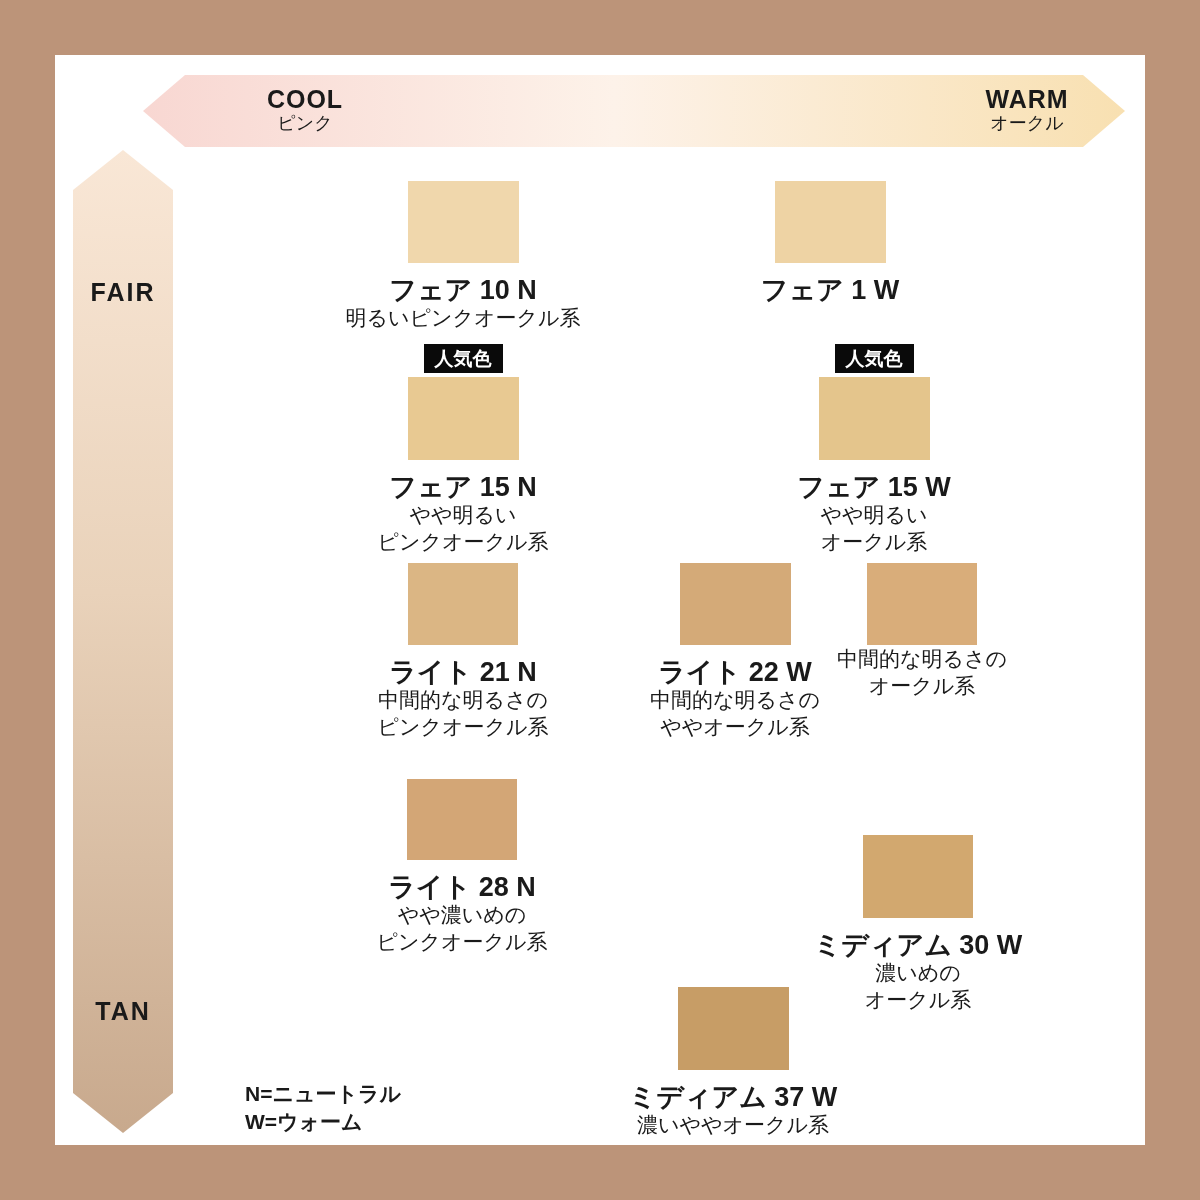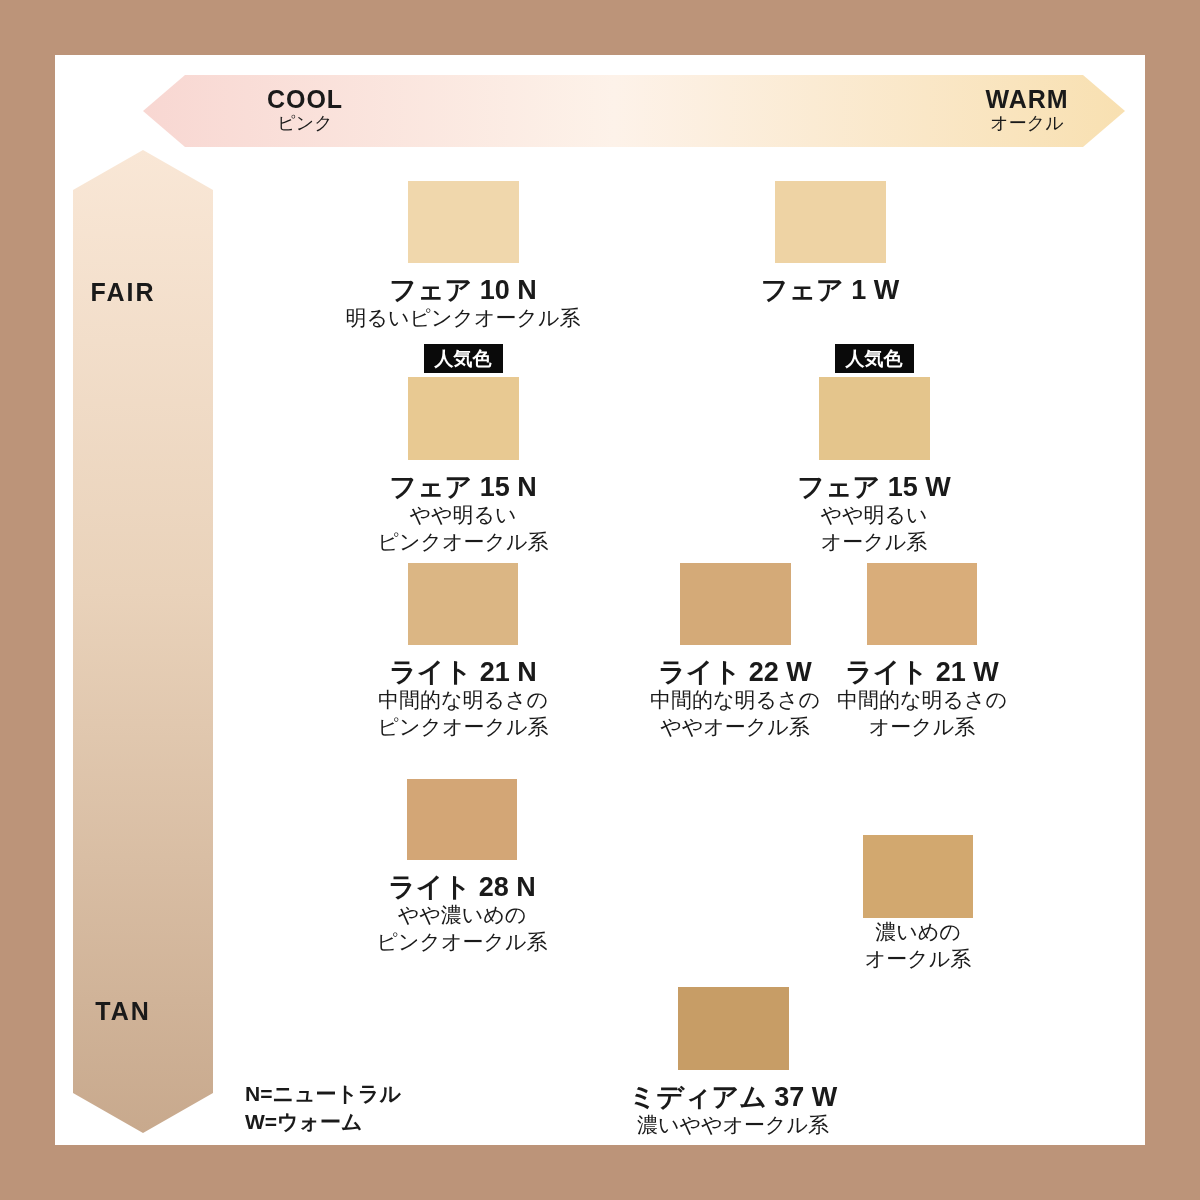--- a/index.html
+++ b/index.html
@@ -22,21 +22,20 @@
   }
   .h-axis-label{position:absolute;width:140px;text-align:center;color:#1a1a1a;}
   .h-axis-label .main{font-size:25px;font-weight:bold;letter-spacing:1px;line-height:26px;}
   .h-axis-label .sub{font-size:18px;line-height:22px;}
   .h-axis-label.cool{left:92px;top:11px;}
   .h-axis-label.warm{left:814px;top:11px;}
   
   .v-arrow{
     position:absolute;left:73px;top:150px;width:100px;height:983px;
     clip-path:polygon(50% 0, 100% 40px, 100% calc(100% - 40px), 50% 100%, 0 calc(100% - 40px), 0 40px);
-    padding-left:40px;
   }
   .v-axis-label{
     position:absolute;left:0;width:100px;text-align:center;
     font-size:25px;font-weight:bold;letter-spacing:2px;color:#1a1a1a;
   }
   .v-axis-label.fair{top:128px;}
   .v-axis-label.tan{top:847px;}
   
   .card{position:absolute;width:300px;text-align:center;color:#1a1a1a;}
   .badge{
@@ -94,32 +93,32 @@
           <div class="shade-desc">ピンクオークル系</div>
         </div>
         <div class="card" style="left: 530px; top: 508px;">
           <div class="swatch" style="width: 111px; height: 82px; background: rgb(212, 170, 120);"></div>
           <div class="shade-title">ライト 22 W</div>
           <div class="shade-desc">中間的な明るさの</div>
           <div class="shade-desc">ややオークル系</div>
         </div>
         <div class="card" style="left: 717px; top: 508px;">
           <div class="swatch" style="width: 110px; height: 82px; background: rgb(217, 173, 122);"></div>
-          <div class="shade-title">ライト 21 W</div>
           <div class="shade-desc">中間的な明るさの</div>
           <div class="shade-desc">オークル系</div>
         </div>
         <div class="card" style="left: 257px; top: 724px;">
           <div class="swatch" style="width: 110px; height: 81px; background: rgb(211, 166, 118);"></div>
           <div class="shade-title">ライト 28 N</div>
           <div class="shade-desc">やや濃いめの</div>
           <div class="shade-desc">ピンクオークル系</div>
         </div>
         <div class="card" style="left: 713px; top: 780px;">
           <div class="swatch" style="width: 110px; height: 83px; background: rgb(210, 168, 111);"></div>
+          <div class="shade-title">ミディアム 30 W</div>
           <div class="shade-desc">濃いめの</div>
           <div class="shade-desc">オークル系</div>
         </div>
         <div class="card" style="left: 528px; top: 932px;">
           <div class="swatch" style="width: 111px; height: 83px; background: rgb(199, 157, 102);"></div>
           <div class="shade-title">ミディアム 37 W</div>
           <div class="shade-desc">濃いややオークル系</div>
         </div>
       </div>
 

